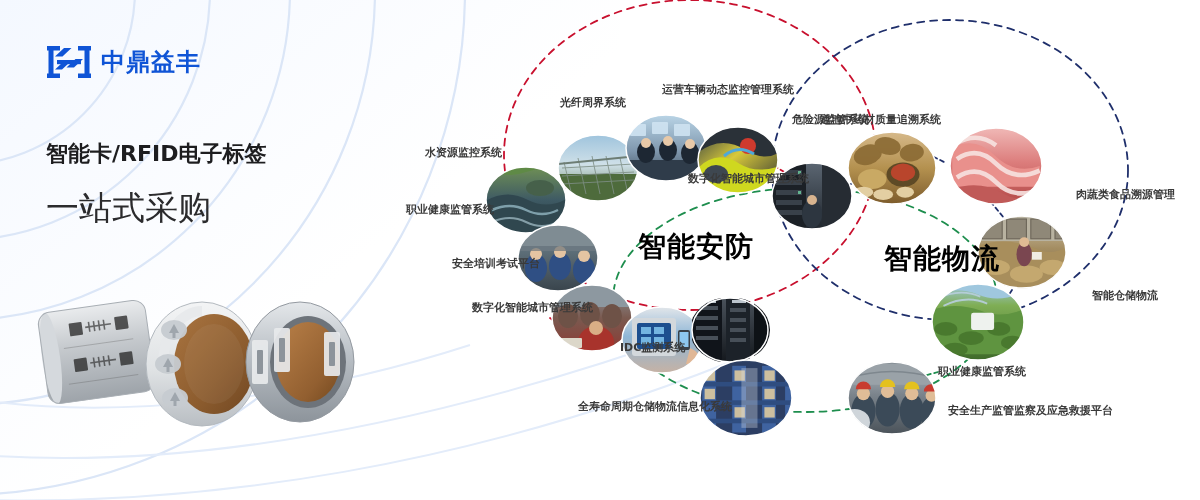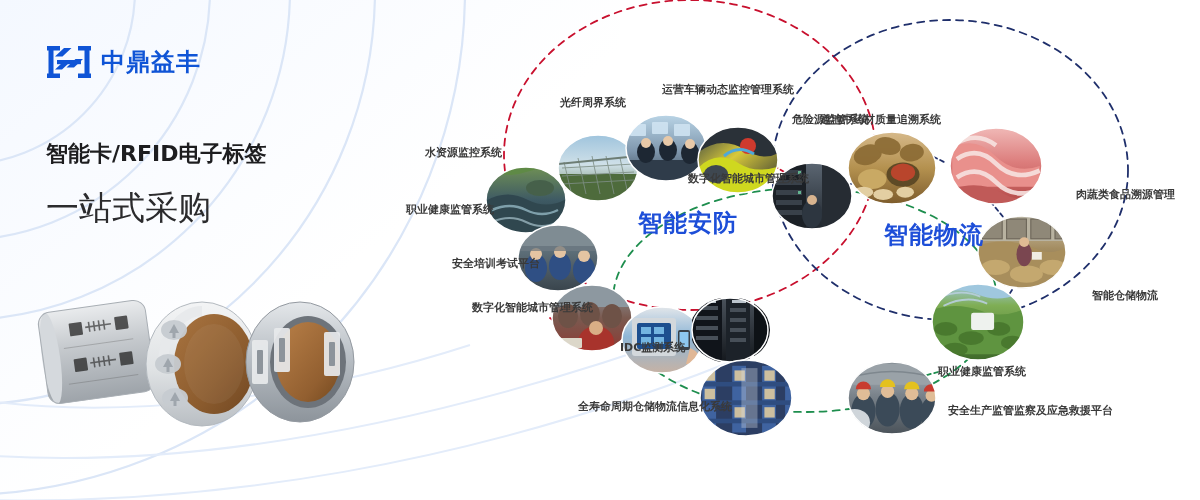--- a/index.html
+++ b/index.html
@@ -38,23 +38,23 @@
   }
 
   
   .products{position:absolute;left:28px;top:288px;width:330px;height:160px;}
 
   
   .diagram{position:absolute;left:430px;top:0;width:770px;height:500px;}
   .diagram svg{position:absolute;left:0;top:0;}
 
   .cat{
-    position:absolute;font-weight:bold;color:#1d4ed8;white-space:nowrap;
+    position:absolute;font-weight:bold;color:#000000;white-space:nowrap;
     font-family:"DejaVu Sans","Liberation Sans",sans-serif;
-    font-size:24px;line-height:30px;letter-spacing:1px;
+    font-size:28px;line-height:30px;letter-spacing:1px;margin-top:24px;
   }
   .node-label{
     position:absolute;white-space:nowrap;color:#3a3a3a;
     font-family:"DejaVu Sans","Liberation Sans",sans-serif;
     font-size:11px;line-height:13px;font-weight:bold;
   }
 </style>
 </head>
 <body>
 

